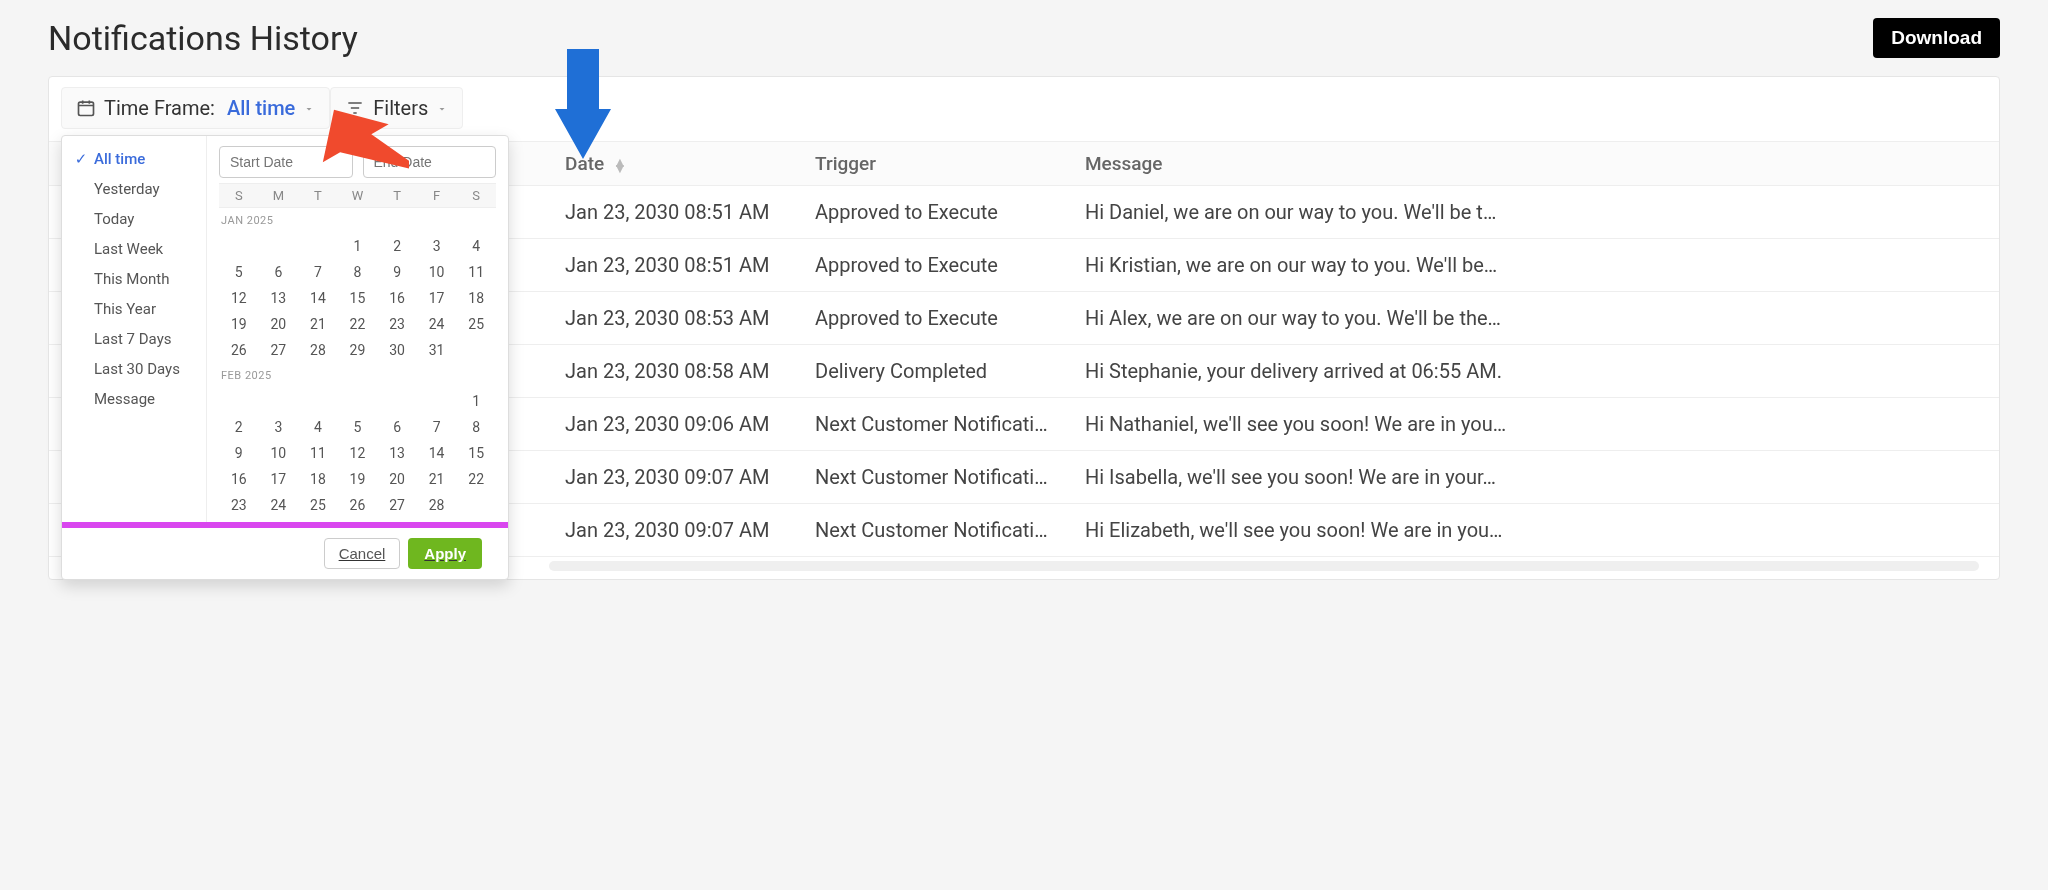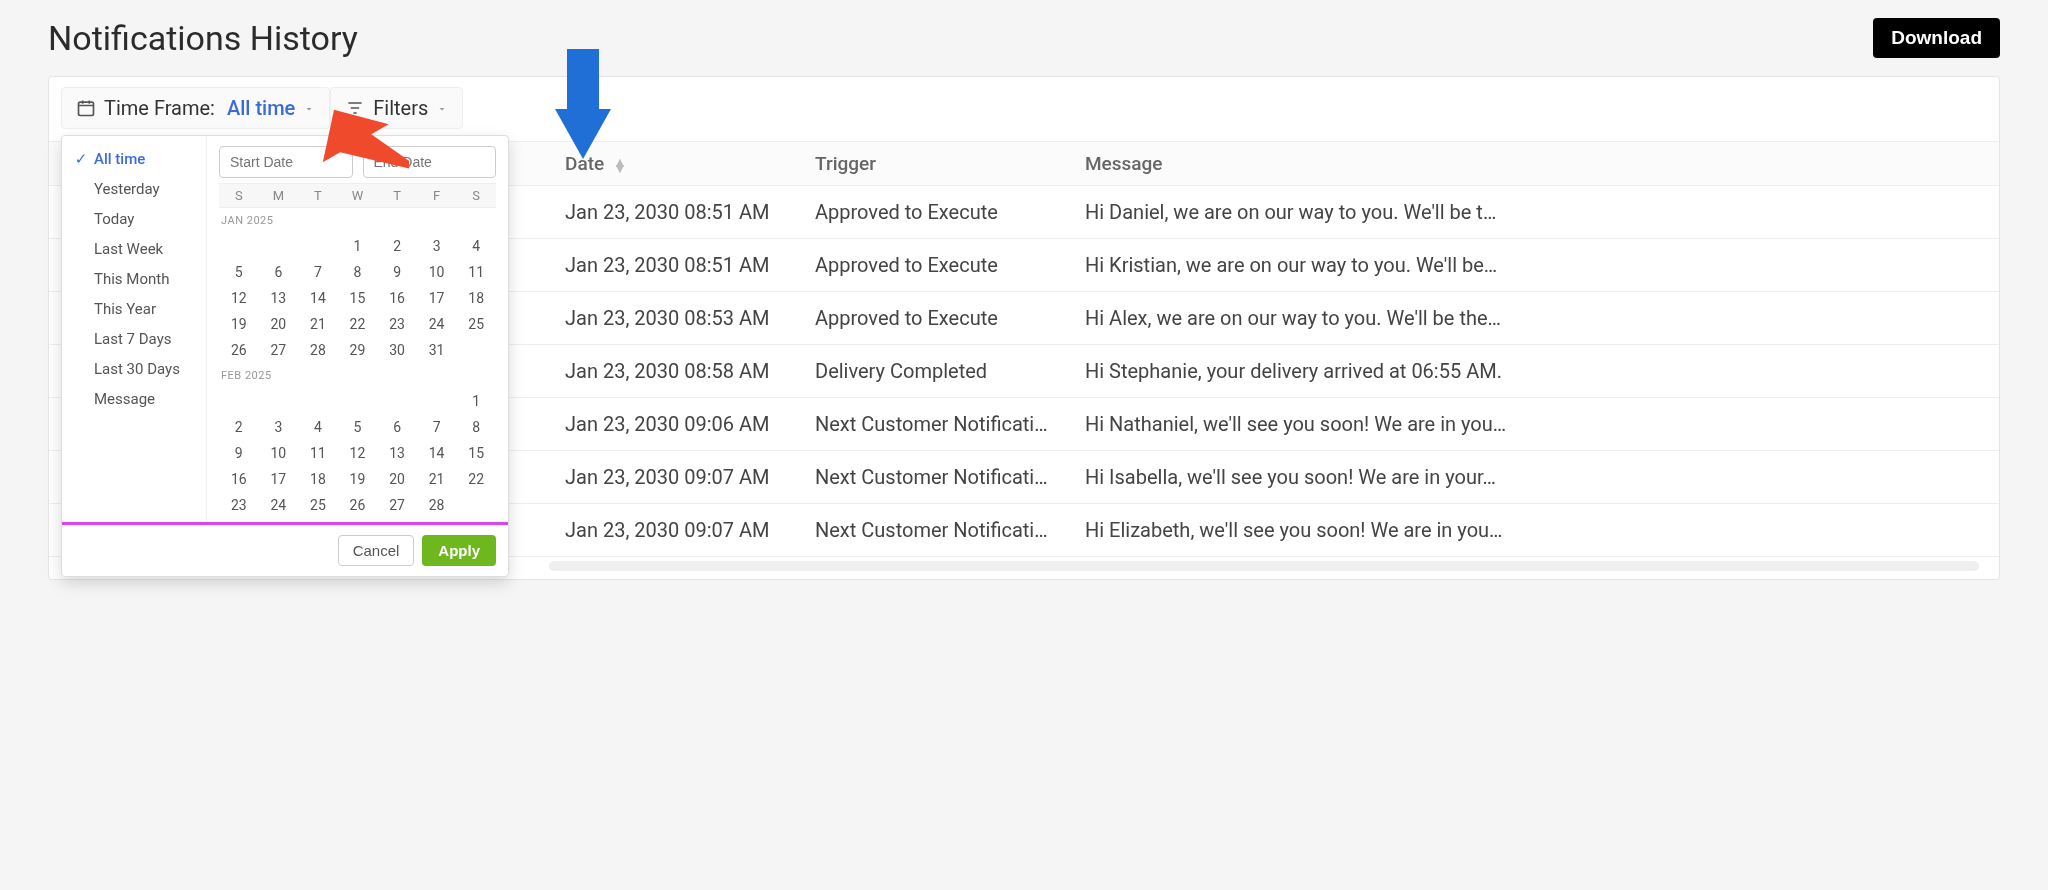--- a/index.html
+++ b/index.html
@@ -195,22 +195,23 @@
     padding: 5px 0;
     font-size: 14px;
     color: #555;
     cursor: pointer;
   }
   .cal-grid div.empty { cursor: default; }
   .popover-footer {
     display: flex;
     justify-content: flex-end;
     gap: 8px;
-    padding: 10px 12px;
-    border-top: 3px solid #d946ef;
+    padding: 10px 26px;
+    border-top: 6px solid #d946ef;
+    text-decoration: underline;
   }
   .btn-cancel {
     background: #fff;
     border: 1px solid #ccc;
     color: #555;
     font-size: 15px;
     padding: 6px 14px;
     border-radius: 4px;
     cursor: pointer;
   }

